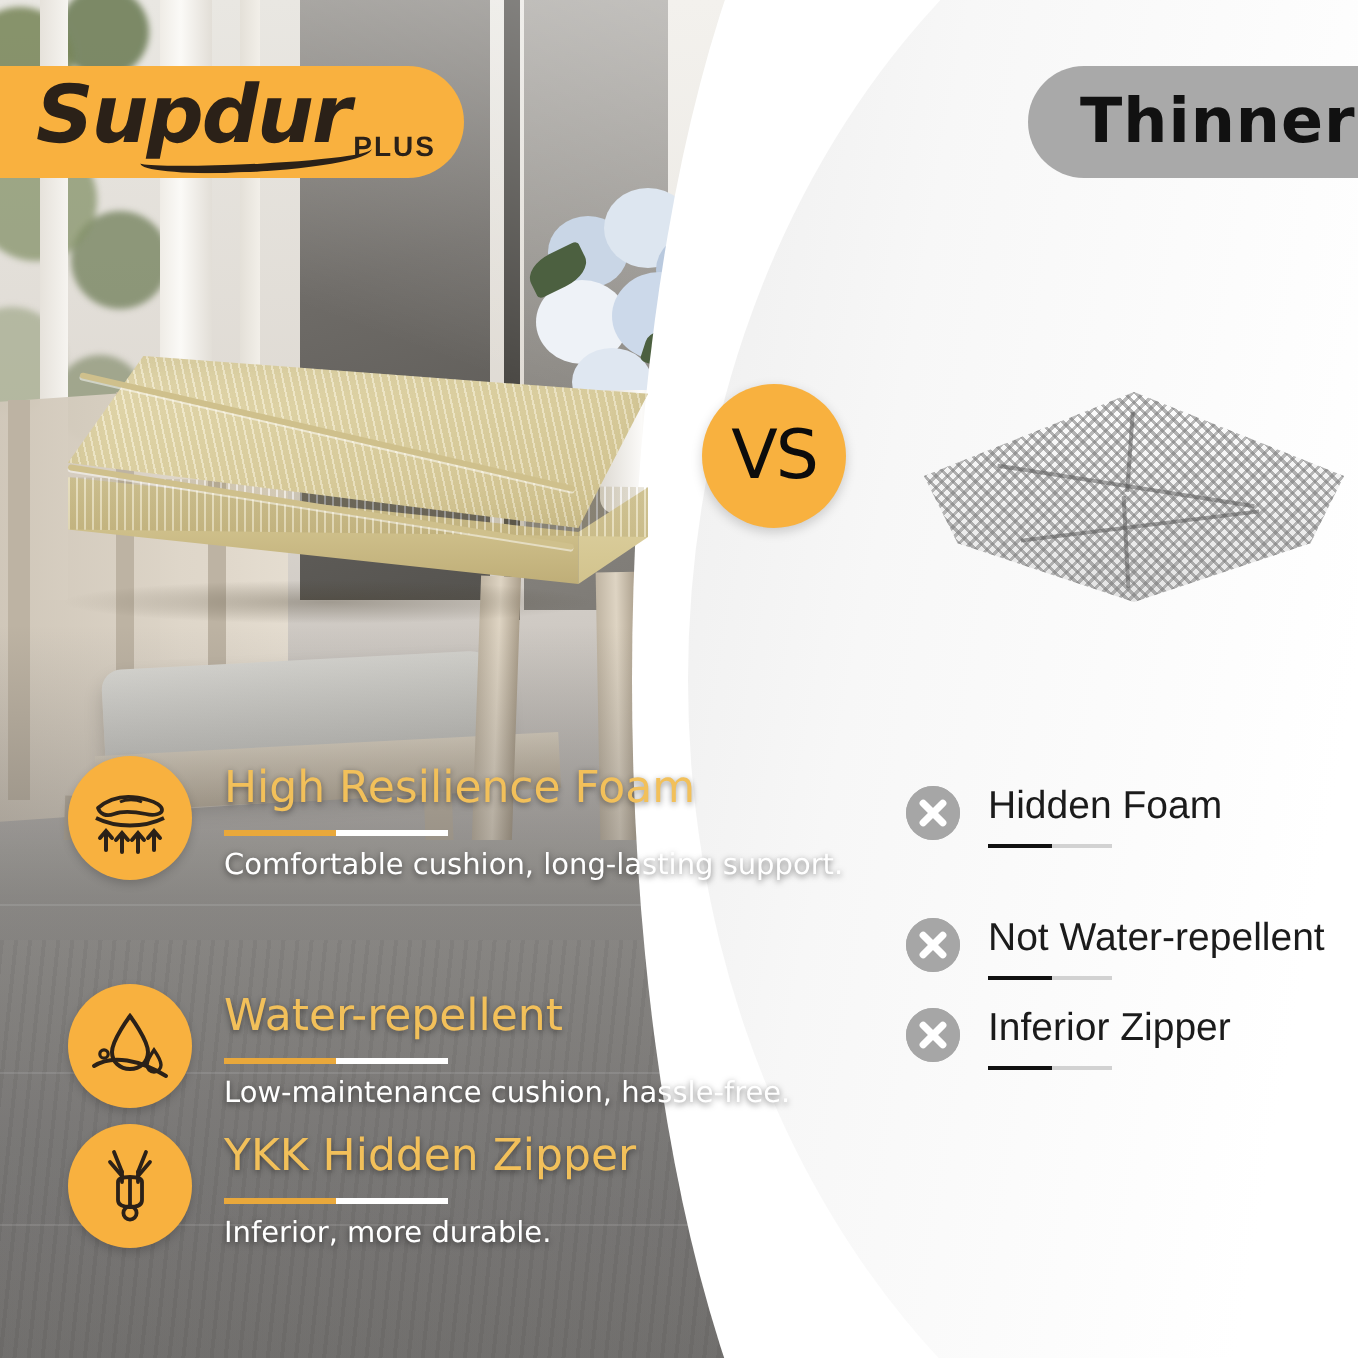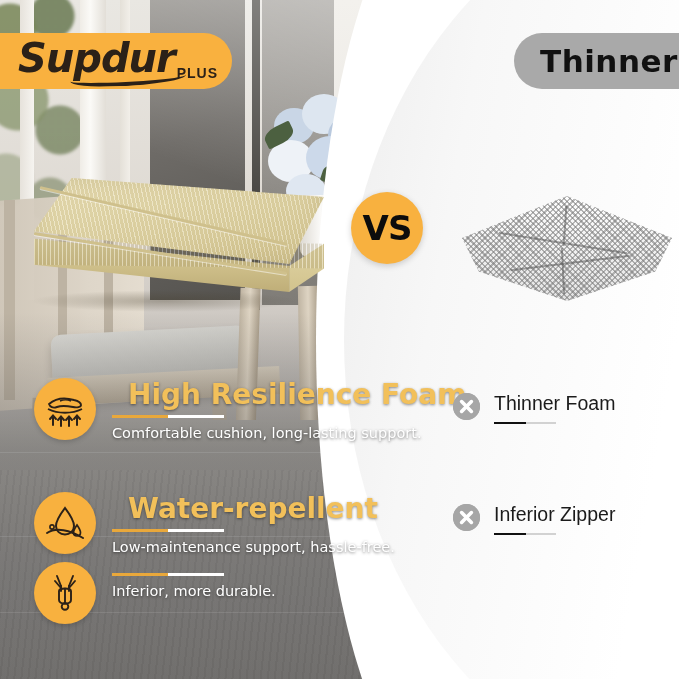--- a/index.html
+++ b/index.html
@@ -112,44 +112,44 @@
   .others-banner{position:absolute;left:514px;top:33px;width:220px;height:56px;
     background:#a9a9a9;border-radius:28px 0 0 28px;display:flex;align-items:center;
     padding-left:26px;box-sizing:border-box;}
   .others-text{font-size:31px;font-weight:700;color:#111;letter-spacing:.5px;
     font-family:"DejaVu Sans",sans-serif;}
 
   
   .vs{position:absolute;left:351px;top:192px;width:72px;height:72px;border-radius:50%;
     background:#f8b13f;display:flex;align-items:center;justify-content:center;
     box-shadow:0 2px 6px rgba(0,0,0,.18);z-index:6;}
-  .vs span{font-size:34px;font-weight:700;color:#0c0c0c;letter-spacing:-1px;
+  .vs span{font-size:34px;font-weight:400;color:#0c0c0c;letter-spacing:-1px;
     font-family:"DejaVu Sans",sans-serif;}
 
   
   .other-cushion{position:absolute;left:462px;top:196px;width:210px;height:105px;z-index:4;}
   .oc-body{position:absolute;inset:0;
     background:linear-gradient(180deg,#fdfdfd,#eeeeee 60%,#e2e2e2);
     clip-path:polygon(50% 0%,100% 40%,92% 72%,50% 100%,8% 72%,0% 40%);
     box-shadow:0 4px 8px rgba(0,0,0,.10);}
   .oc-pat{position:absolute;inset:0;
     clip-path:polygon(50% 0%,100% 40%,92% 72%,50% 100%,8% 72%,0% 40%);
     background:
       repeating-linear-gradient(45deg,rgba(120,120,120,.55) 0 1.6px,rgba(255,255,255,0) 1.6px 4px),
       repeating-linear-gradient(-45deg,rgba(120,120,120,.5) 0 1.6px,rgba(255,255,255,0) 1.6px 4px);}
   .oc-tuft{position:absolute;background:rgba(90,90,90,.55);}
 
   
   .feature{position:absolute;display:flex;align-items:flex-start;}
   .f-icon{width:62px;height:62px;border-radius:50%;background:#f8b13f;flex:0 0 62px;
     display:flex;align-items:center;justify-content:center;box-shadow:0 2px 5px rgba(0,0,0,.18);}
   .f-body{margin-left:16px;padding-top:4px;}
-  .f-title{font-size:28px;font-weight:700;color:#f2c05a;line-height:26px;
+  .f-title{font-size:22px;font-weight:400;color:#f2c05a;line-height:26px;
     text-shadow:0 1px 3px rgba(0,0,0,.45);white-space:nowrap;
-    font-family:"DejaVu Sans",sans-serif;margin-left:16px;}
+    font-family:"DejaVu Sans",sans-serif;}
   .f-rule{width:112px;height:3px;margin:7px 0 6px 0;
     background:linear-gradient(90deg,#e9a83b 0 50%,#ffffff 50% 100%);}
   .f-sub{font-size:14.5px;color:#ffffff;line-height:18px;white-space:nowrap;
     text-shadow:0 1px 3px rgba(0,0,0,.55);font-family:"DejaVu Sans",sans-serif;}
 
   
   .con{position:absolute;display:flex;align-items:flex-start;}
   .c-icon{width:27px;height:27px;border-radius:50%;background:#a6a6a6;flex:0 0 27px;
     display:flex;align-items:center;justify-content:center;margin-top:2px;}
   .c-body{margin-left:14px;}
@@ -282,21 +282,21 @@
       <svg width="42" height="42" viewBox="0 0 42 42" aria-hidden="true">
         <path d="M21 6 C21 6, 12 18, 12 24 C12 29, 16 32.5, 21 32.5 C26 32.5, 30 29, 30 24 C30 18, 21 6, 21 6 Z" fill="none" stroke="#2b2118" stroke-width="2"></path>
         <path d="M33 23 C33 23, 29.5 28, 29.5 30.5 C29.5 32.6, 31.1 34, 33 34 C34.9 34, 36.5 32.6, 36.5 30.5 C36.5 28, 33 23, 33 23 Z" fill="none" stroke="#2b2118" stroke-width="1.7"></path>
         <circle cx="8" cy="25" r="2.1" fill="none" stroke="#2b2118" stroke-width="1.6"></circle>
         <path d="M3 31 C12 25, 26 28, 39 36" fill="none" stroke="#2b2118" stroke-width="2" stroke-linecap="round"></path>
       </svg>
     </div>
     <div class="f-body">
       <div class="f-title">Water-repellent</div>
       <div class="f-rule"></div>
-      <div class="f-sub">Low-maintenance support, hassle-free.</div>
+      <div class="f-sub">Low-maintenance cushion, hassle-free.</div>
     </div>
   </div>
 
   <div class="feature" style="left:34px;top:562px;">
     <div class="f-icon">
       <svg width="42" height="42" viewBox="0 0 42 42" aria-hidden="true">
         <g stroke="#2b2118" stroke-width="1.9" fill="none" stroke-linecap="round">
           <path d="M13 4 L17 14"></path>
             <path d="M29 4 L25 14"></path>
           <path d="M11 9 L17 16"></path>
@@ -304,41 +304,57 @@
           <path d="M17 14 L17 19"></path>
             <path d="M25 14 L25 19"></path>
           <path d="M15 19 C15 17.4, 16.4 16.5, 21 16.5 C25.6 16.5, 27 17.4, 27 19 L27 28 C27 30.5, 24.5 31.5, 21 31.5 C17.5 31.5, 15 30.5, 15 28 Z"></path>
           <path d="M21 16.8 L21 31"></path>
           <circle cx="21" cy="34.5" r="3.3"></circle>
           <path d="M21 31.5 L21 31.2"></path>
         </g>
       </svg>
     </div>
     <div class="f-body">
+      <div class="f-title">YKK Hidden Zipper</div>
       <div class="f-rule"></div>
       <div class="f-sub">Inferior, more durable.</div>
     </div>
   </div>
 
   <div class="con" style="left:453px;top:391px;">
     <div class="c-icon">
       <svg width="27" height="27" viewBox="0 0 27 27" aria-hidden="true">
         <circle cx="13.5" cy="13.5" r="13.5" fill="#a6a6a6"></circle>
         <g stroke="#ffffff" stroke-width="3.6" stroke-linecap="round">
           <line x1="8.6" y1="8.6" x2="18.4" y2="18.4"></line>
           <line x1="18.4" y1="8.6" x2="8.6" y2="18.4"></line>
         </g>
       </svg>
     </div>
     <div class="c-body">
-      <div class="c-title">Thinner Foam</div>
+      <div class="c-title">Hidden Foam</div>
       <div class="c-rule"></div>
     </div>
   </div>
 
+  <div class="con" style="left:453px;top:457px;">
+    <div class="c-icon">
+      <svg width="27" height="27" viewBox="0 0 27 27" aria-hidden="true">
+        <circle cx="13.5" cy="13.5" r="13.5" fill="#a6a6a6"></circle>
+        <g stroke="#ffffff" stroke-width="3.6" stroke-linecap="round">
+          <line x1="8.6" y1="8.6" x2="18.4" y2="18.4"></line>
+          <line x1="18.4" y1="8.6" x2="8.6" y2="18.4"></line>
+        </g>
+      </svg>
+    </div>
+    <div class="c-body">
+      <div class="c-title">Not Water-repellent</div>
+      <div class="c-rule"></div>
+    </div>
+  </div>
 
   <div class="con" style="left:453px;top:502px;">
     <div class="c-icon">
       <svg width="27" height="27" viewBox="0 0 27 27" aria-hidden="true">
         <circle cx="13.5" cy="13.5" r="13.5" fill="#a6a6a6"></circle>
         <g stroke="#ffffff" stroke-width="3.6" stroke-linecap="round">
           <line x1="8.6" y1="8.6" x2="18.4" y2="18.4"></line>
           <line x1="18.4" y1="8.6" x2="8.6" y2="18.4"></line>
         </g>
       </svg>

